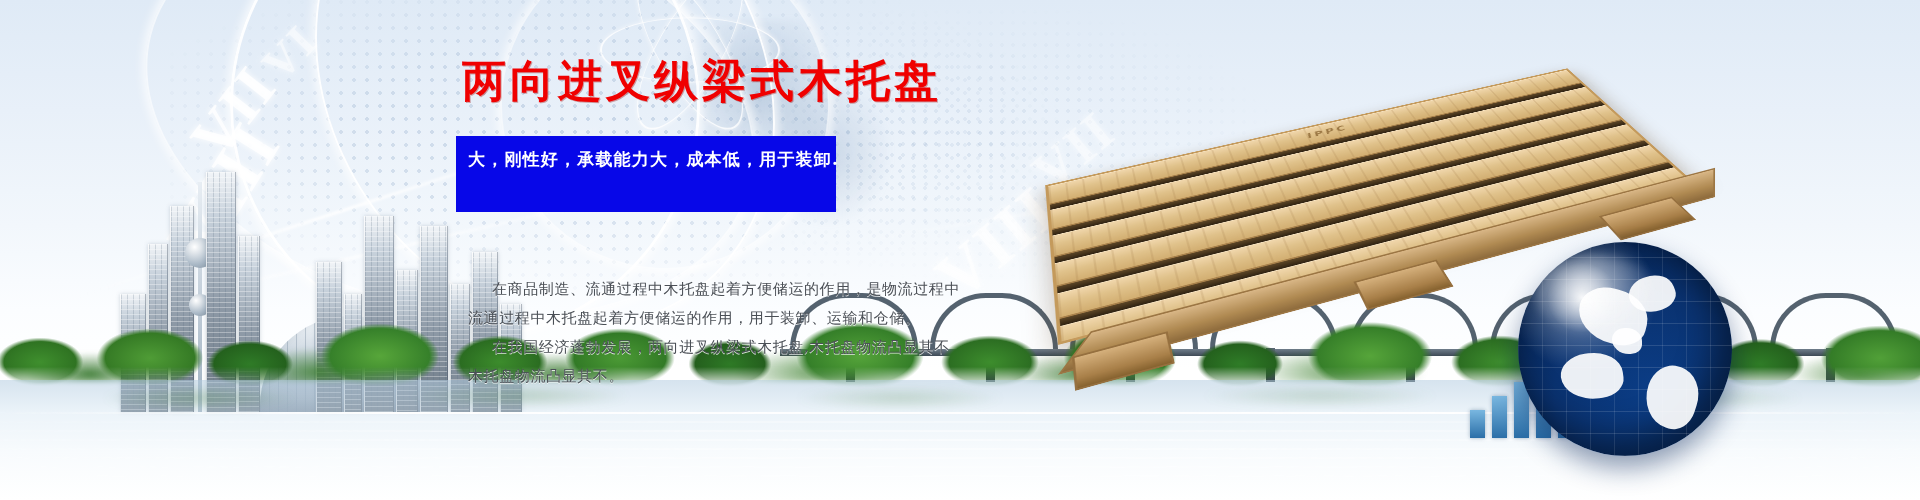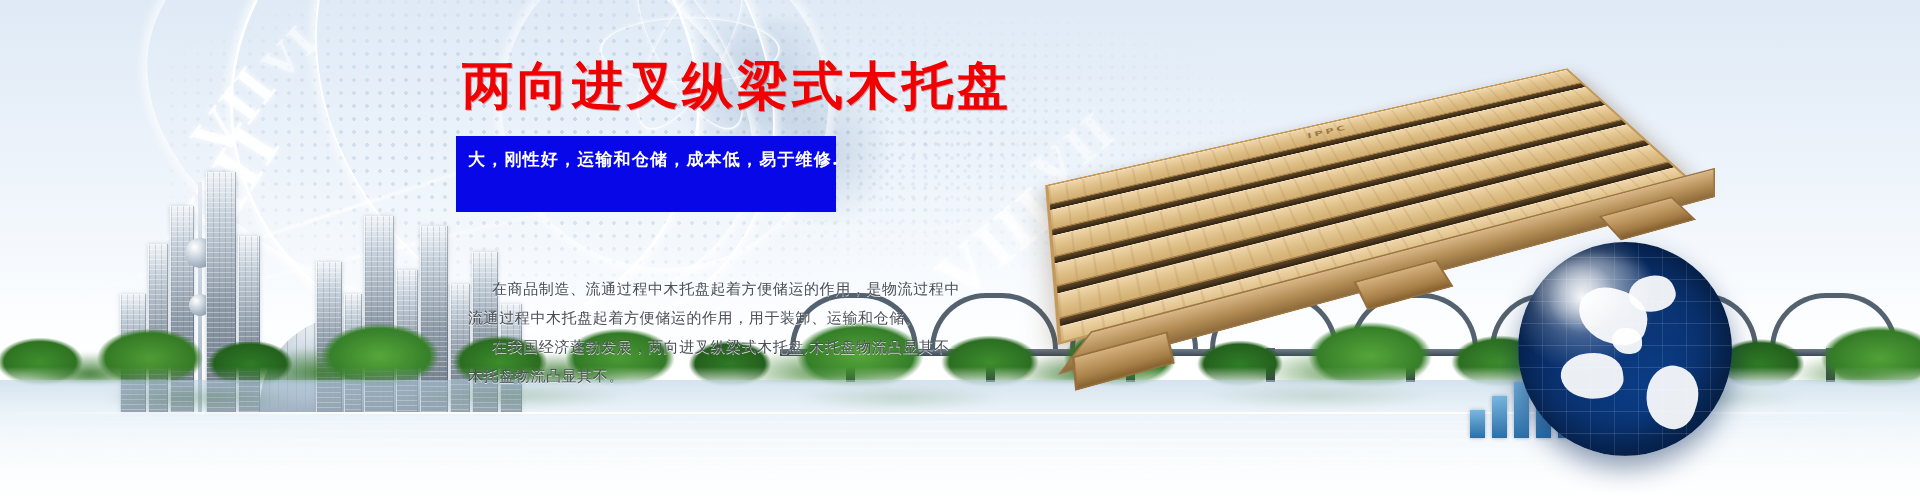--- a/index.html
+++ b/index.html
@@ -300,21 +300,21 @@
     position:absolute; right:306px; bottom:128px; width:92px; height:56px;
   }
   .arrow svg{ display:block; }
 
   
   .content{ position:absolute; left:0; top:0; width:100%; height:100%; }
 
   .title{
     position:absolute; left:462px; top:52px;
     font-family:Liberation Mono, monospace;
-    font-size:51px;
+    font-size:44px;
     font-weight:bold;
     color:#f00000;
     letter-spacing:4px;
     white-space:nowrap;
     text-shadow:1px 1px 0 rgba(150,0,0,.35);
   }
 
   .blue-box{
     position:absolute; left:456px; top:136px;
     width:380px; height:76px;
@@ -475,21 +475,21 @@
       <div class="gloss"></div>
     </div>
 
   </div>
 
   <div class="content">
 
     <div class="title">两向进叉纵梁式木托盘</div>
 
     <div class="blue-box">
-      <div class="line">大，刚性好，运输和仓储，成本低，易于维修.</div>
+      <div class="line">大，刚性好，承载能力大，成本低，用于装卸.</div>
     </div>
 
     <div class="para">
       <div class="pline indent">在商品制造、流通过程中木托盘起着方便储运的作用，是物流过程中</div>
       <div class="pline">流通过程中木托盘起着方便储运的作用，用于装卸、运输和仓储。</div>
       <div class="pline indent">在我国经济蓬勃发展，两向进叉纵梁式木托盘,木托盘物流凸显其不</div>
       <div class="pline">木托盘物流凸显其不。</div>
     </div>
 
   </div>

